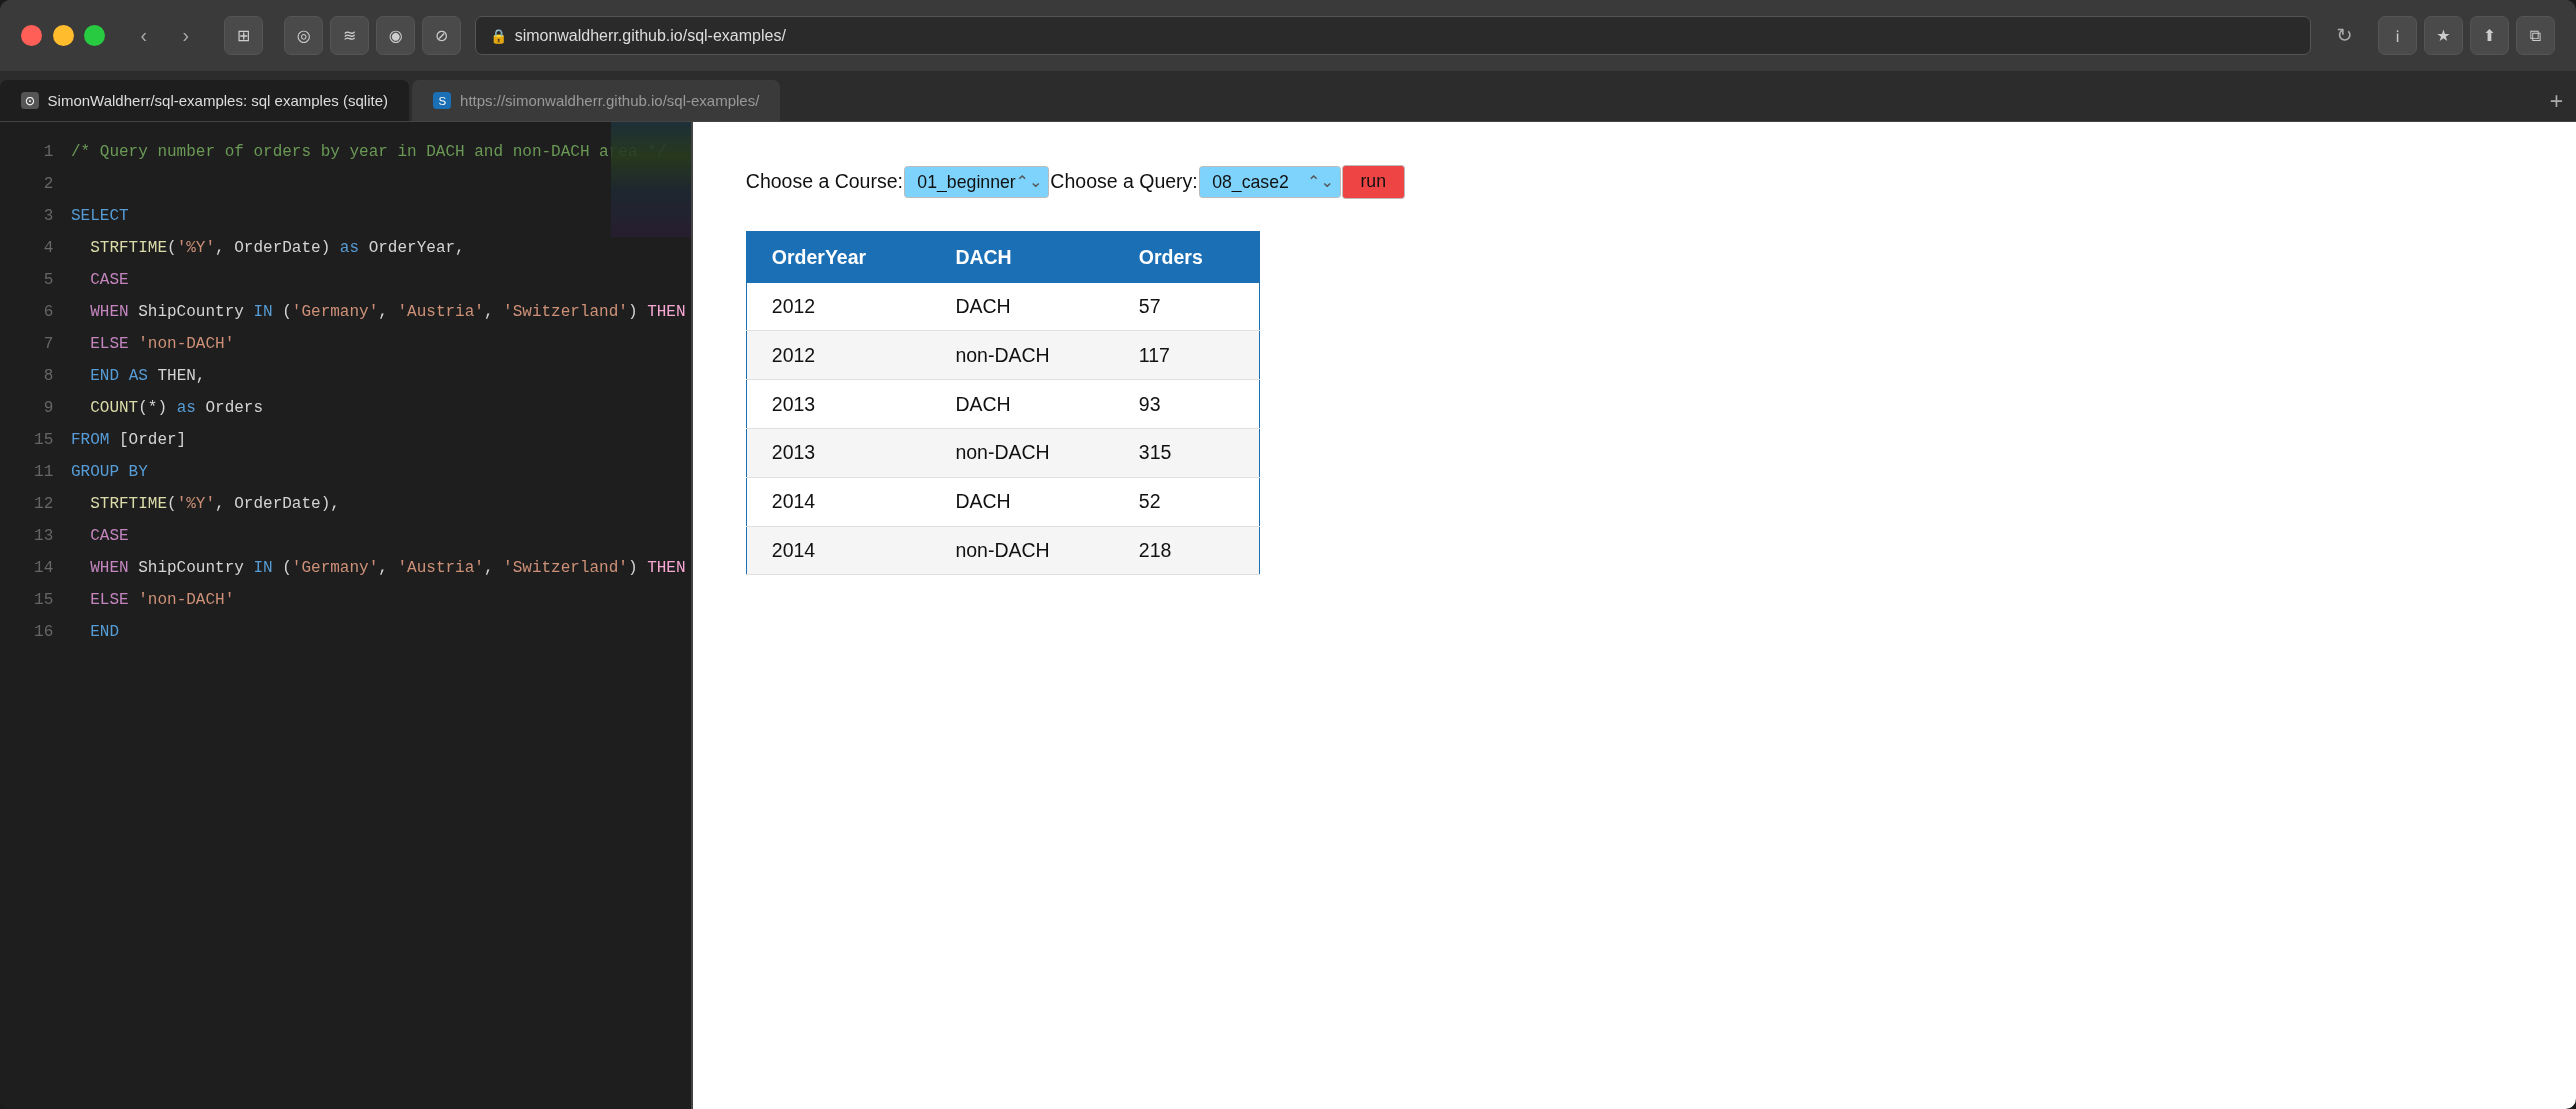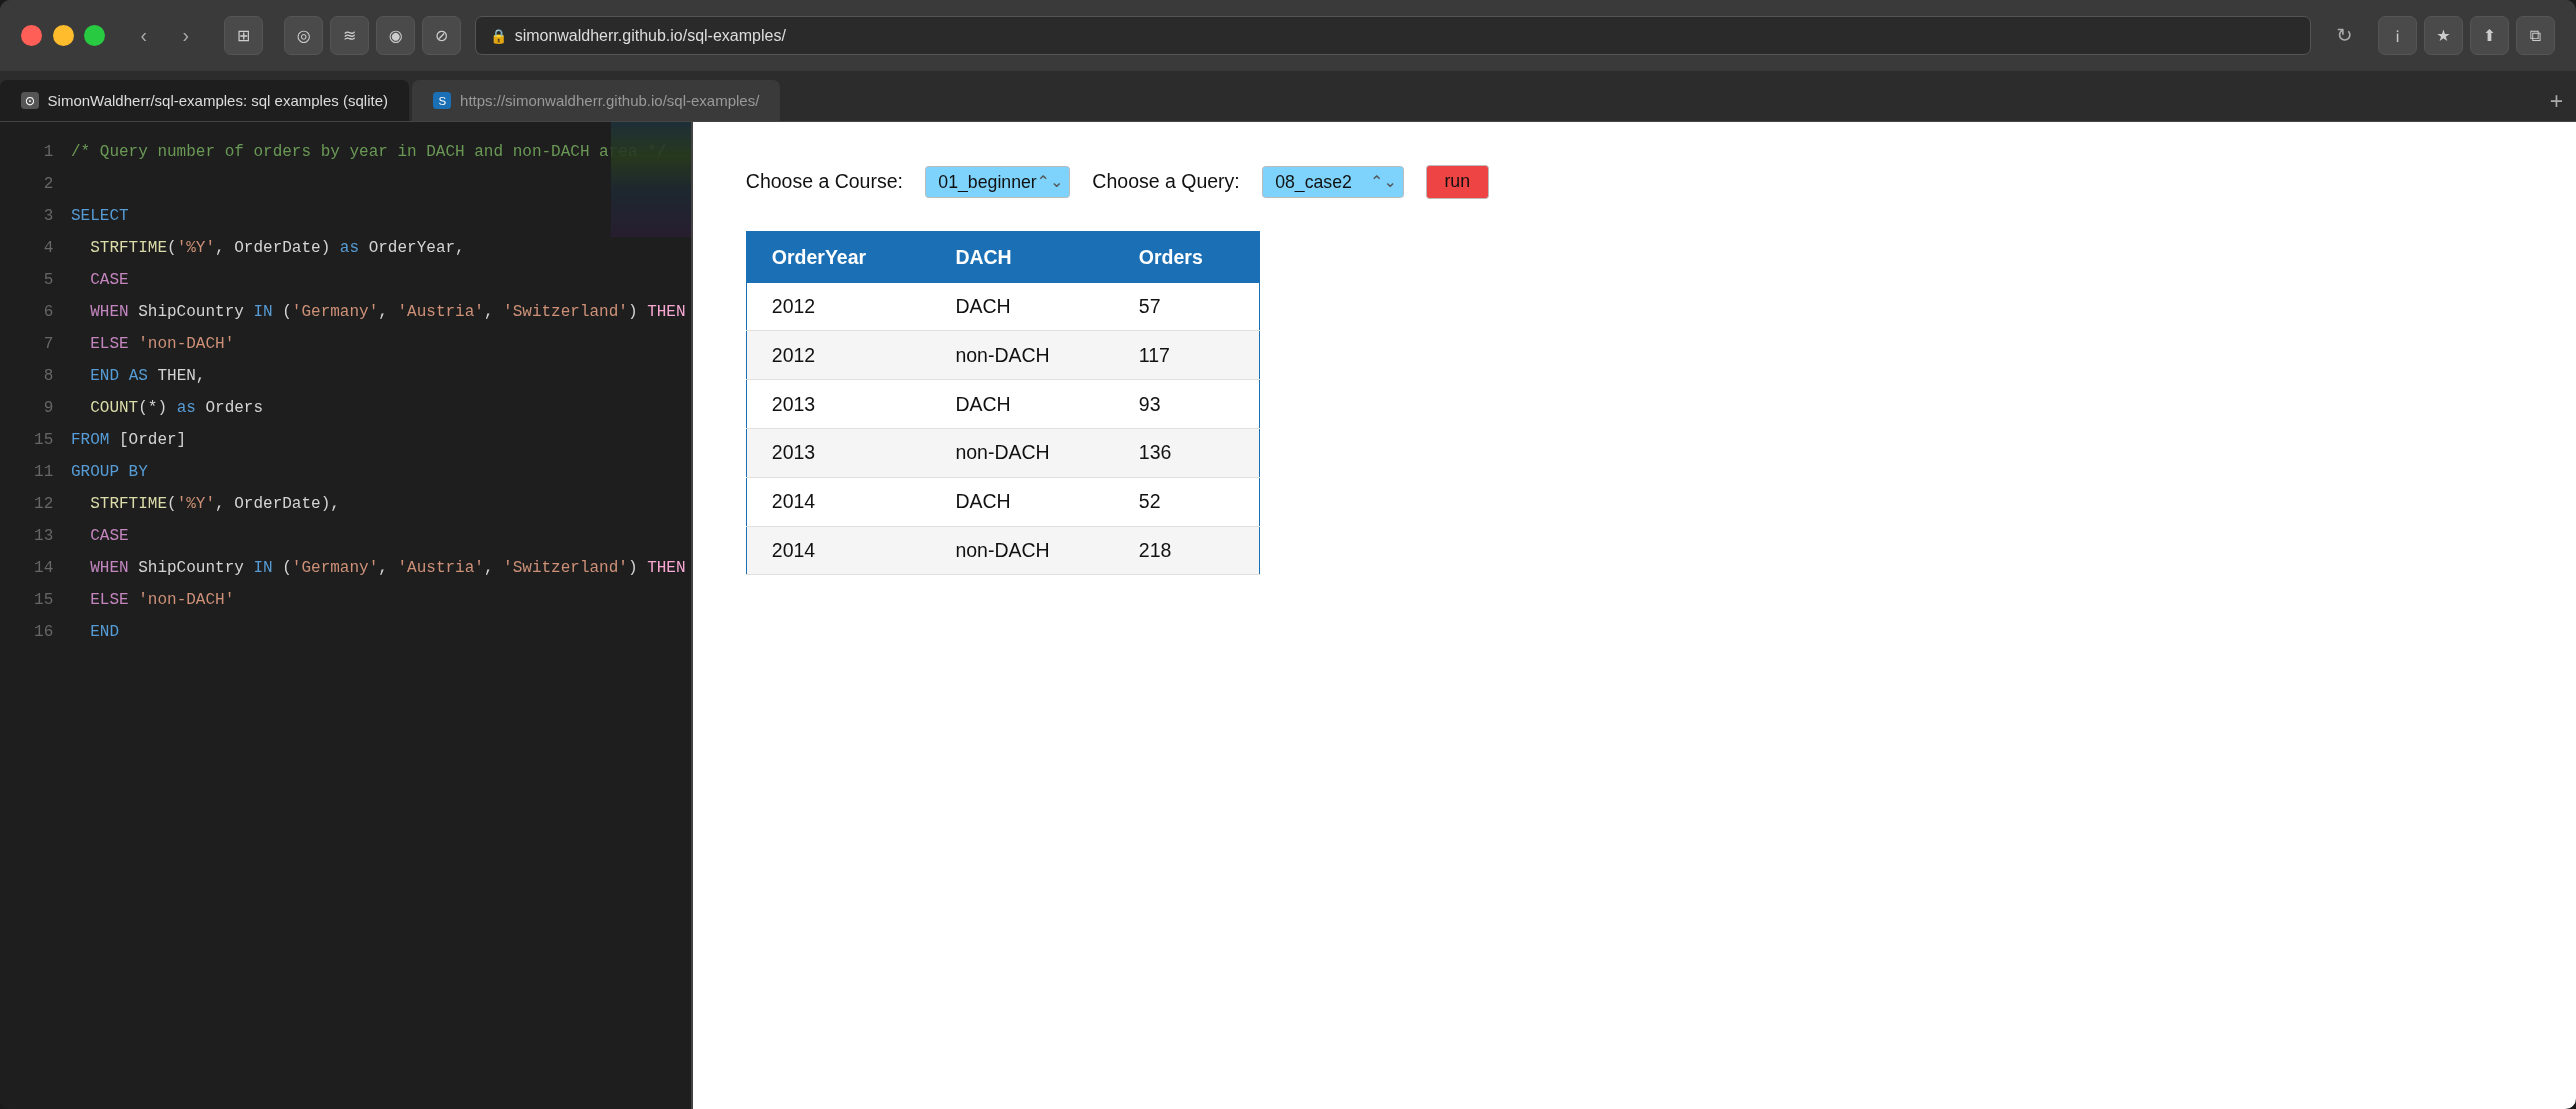--- a/index.html
+++ b/index.html
@@ -259,21 +259,21 @@
       font-size: 46px;
       font-weight: 900;
       color: #111;
       margin-bottom: 32px;
       font-family: Georgia, serif;
     }
 
     .controls-row {
       display: flex;
       align-items: center;
-      gap: 22px;
+      gap: 1px;
       margin-bottom: 32px;
       font-size: 19.5px;
       color: #111;
     }
 
     .controls-label {
       font-size: 19.5px;
       color: #111;
     }
 
@@ -491,21 +491,21 @@
               <td>117</td>
             </tr>
             <tr>
               <td>2013</td>
               <td>DACH</td>
               <td>93</td>
             </tr>
             <tr>
               <td>2013</td>
               <td>non-DACH</td>
-              <td>136</td>
+              <td>315</td>
             </tr>
             <tr>
               <td>2014</td>
               <td>DACH</td>
               <td>52</td>
             </tr>
             <tr>
               <td>2014</td>
               <td>non-DACH</td>
               <td>218</td>

